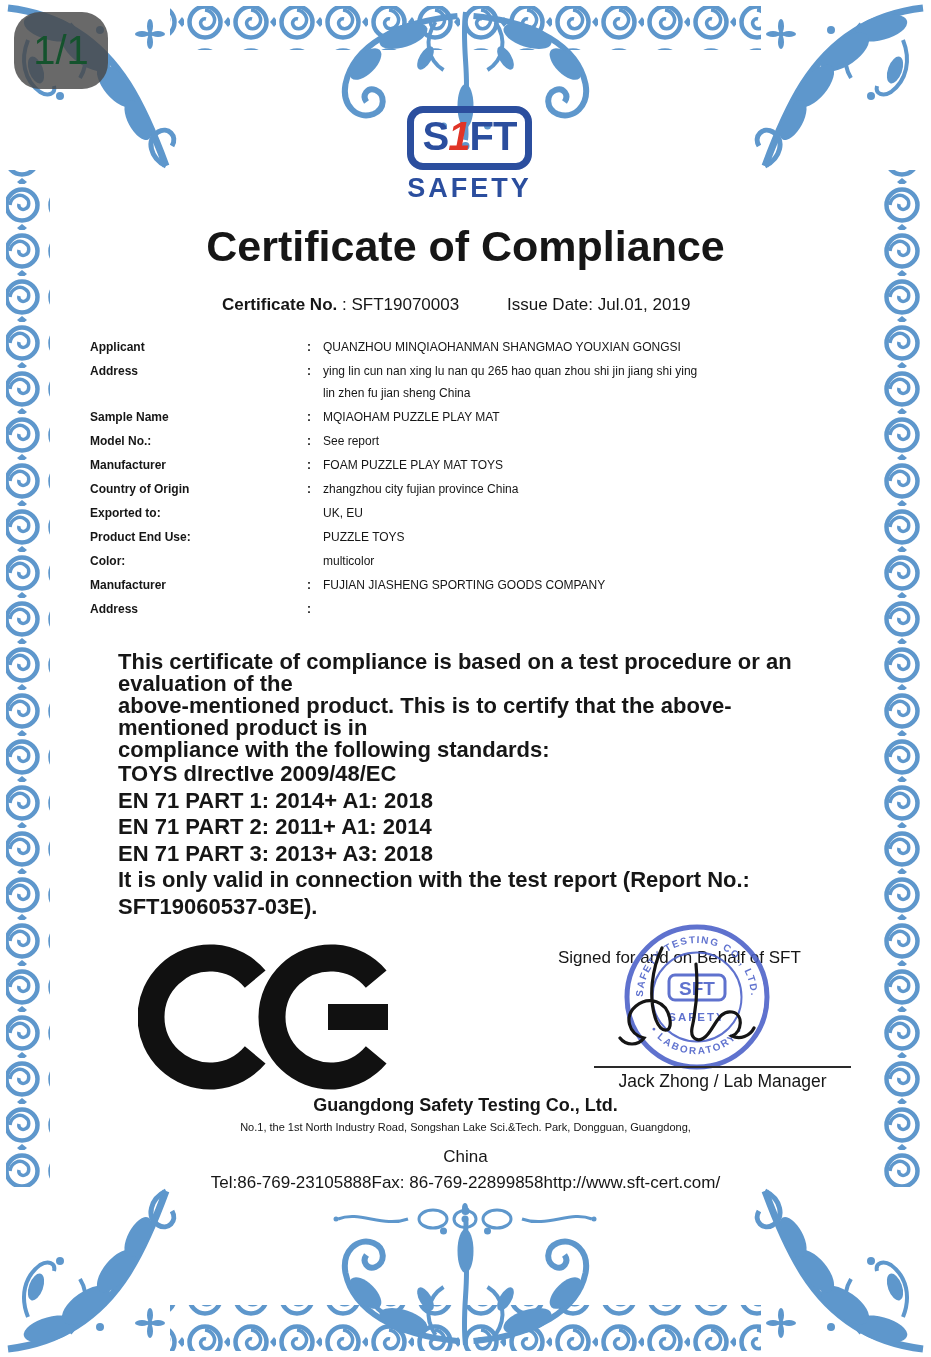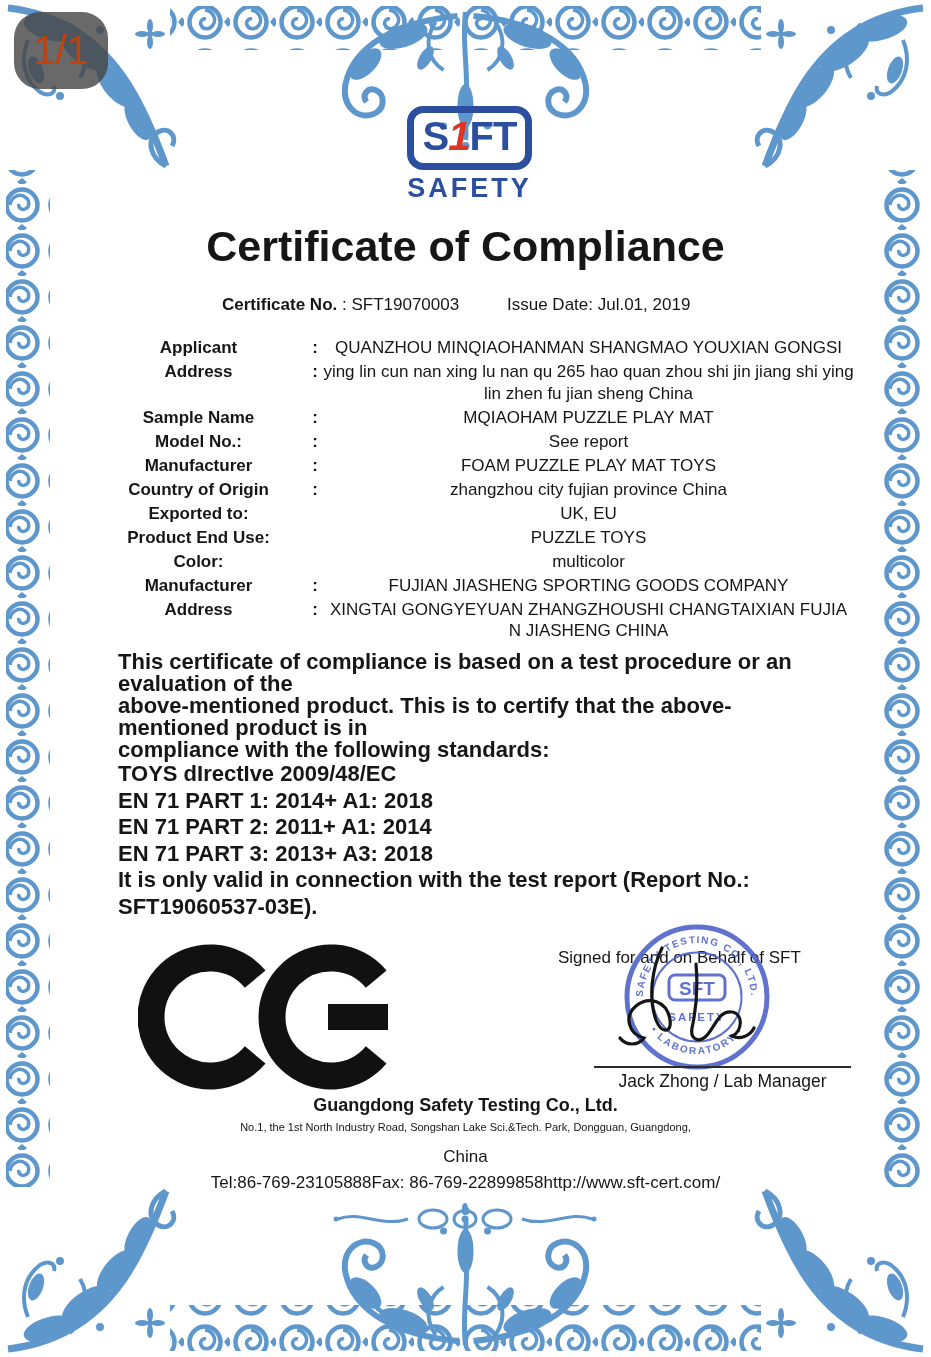--- a/index.html
+++ b/index.html
@@ -3,39 +3,39 @@
 <meta charset="utf-8">
 <style>
   html,body{margin:0;padding:0;background:#fff;}
   .page{position:relative;width:931px;height:1357px;background:#fff;overflow:hidden;
         font-family:"Liberation Sans",sans-serif;color:#161616;}
   .abs{position:absolute;}
   
   #border-art{position:absolute;left:0;top:0;z-index:1;pointer-events:none;}
   
   #badge{left:14px;top:12px;width:94px;height:77px;border-radius:26px;
-         background:rgba(72,72,72,.82);color:#c2410c;font-size:40px;z-index:9;
+         background:rgba(72,72,72,.82);color:#14532d;font-size:40px;z-index:9;
          display:flex;align-items:center;justify-content:center;}
   
   #logo{left:0;right:0;top:106px;text-align:center;z-index:2;margin-left:8px;}
   .logo-box{display:inline-block;border:7px solid #2b4e9e;border-radius:16px;
             padding:0 9px;height:50px;line-height:47px;font-size:40px;font-weight:bold;
             color:#2b4e9e;letter-spacing:-1px;}
   .logo-accent{color:#e03426;font-style:italic;}
   .logo-safety{margin-top:3px;font-size:27px;font-weight:bold;color:#2b4e9e;letter-spacing:3px;}
   
   #title{left:0;right:0;top:222px;text-align:center;font-size:43px;font-weight:bold;z-index:2;}
   .certline{top:295px;font-size:17px;z-index:2;}
   #cert-no{left:222px;}
   #issue-date{left:507px;}
   .b{font-weight:bold;}
   
   #fields{left:90px;top:337px;width:764px;display:grid;
           grid-template-columns:217px 16px 1fr;row-gap:2.5px;
-          font-size:17px;line-height:21.5px;z-index:2;text-align:center;}
+          font-size:12px;line-height:21.5px;z-index:2;}
   .f-label{font-weight:bold;}
   .f-sep{font-weight:bold;}
   .f-value{white-space:pre-line;}
   
   #statement{left:118px;top:651px;width:710px;font-size:22px;font-weight:bold;z-index:2;}
   #statement .paragraph{white-space:pre-line;line-height:22px;}
   #statement .standard,#statement .validity{line-height:26.5px;}
   
   #ce{left:138px;top:942px;z-index:2;}
   #signed-for{left:558px;top:948px;font-size:17px;z-index:3;}
@@ -165,22 +165,20 @@
       <span class="f-sep"></span>
       <span class="f-value">PUZZLE TOYS</span>
     <span class="f-label">Color:</span>
       <span class="f-sep"></span>
       <span class="f-value">multicolor</span>
     <span class="f-label">Manufacturer</span>
       <span class="f-sep">:</span>
       <span class="f-value">FUJIAN JIASHENG SPORTING GOODS COMPANY</span>
     <span class="f-label">Address</span>
       <span class="f-sep">:</span>
-      <span class="f-value">XINGTAI GONGYEYUAN ZHANGZHOUSHI CHANGTAIXIAN FUJIA
-N JIASHENG CHINA</span>
   </div>
 
   <div id="statement" class="abs">
     <div class="paragraph">This certificate of compliance is based on a test procedure or an evaluation of the
 above-mentioned product. This is to certify that the above-mentioned product is in
 compliance with the following standards:</div>
     <div class="standard">TOYS dIrectIve 2009/48/EC</div>
     <div class="standard">EN 71 PART 1: 2014+ A1: 2018</div>
     <div class="standard">EN 71 PART 2: 2011+ A1: 2014</div>
     <div class="standard">EN 71 PART 3: 2013+ A3: 2018</div>

